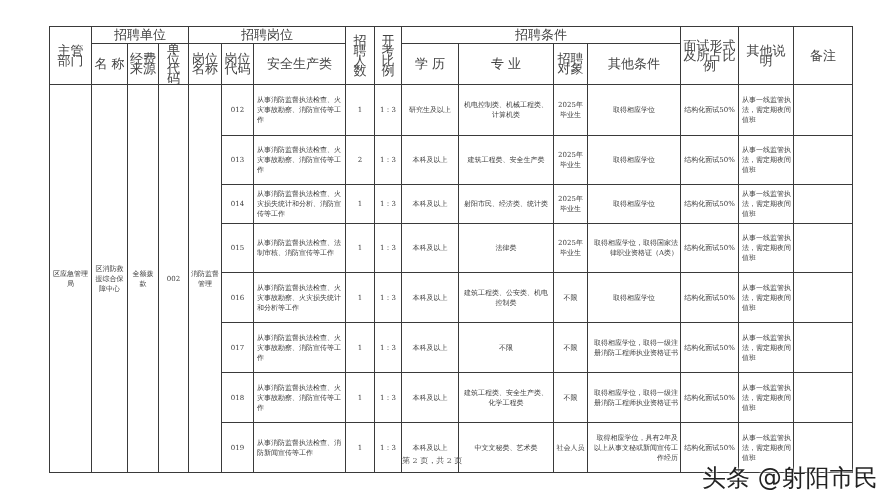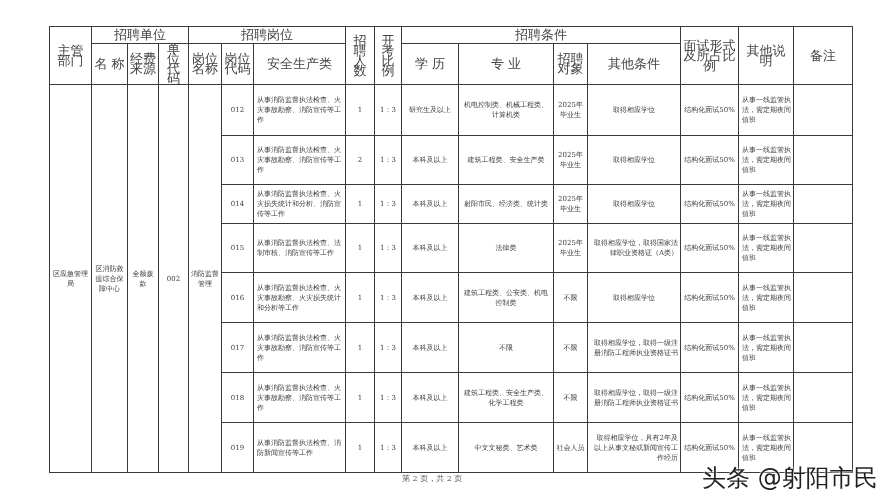--- a/index.html
+++ b/index.html
@@ -11,21 +11,21 @@
   table { border-collapse: collapse; table-layout: fixed; }
   td, th {
     border: 1px solid #3a3a3a; padding: 0 2px; text-align: center; vertical-align: middle;
     font-size: 7px; line-height: 10px; font-weight: normal; color: #3c3c3c; overflow: hidden;
   }
   th { font-family: "DejaVu Sans", "Liberation Sans", sans-serif; font-size: 13px; color: #444; }
   td.desc { text-align: left; padding-left: 3px; font-size: 7px; }
   td.other { text-align: right; padding-left: 3px; }
   .outer { border: 1.5px solid #2a2a2a; }
   .footer-page {
-    position: absolute; left: 402px; top: 473px; font-size: 8px; color: #555;
+    position: absolute; left: 402px; top: 455px; font-size: 8px; color: #555;
     font-family: "DejaVu Serif", serif;
   }
   .watermark {
     position: absolute; left: 702px; top: 462px; font-size: 24px; color: #222;
     font-family: "DejaVu Sans", "Liberation Sans", sans-serif; letter-spacing: 0px;
     text-shadow: 0 0 2px #fff, 0 0 3px #fff;
   }
 </style>
 </head>
 <body>

